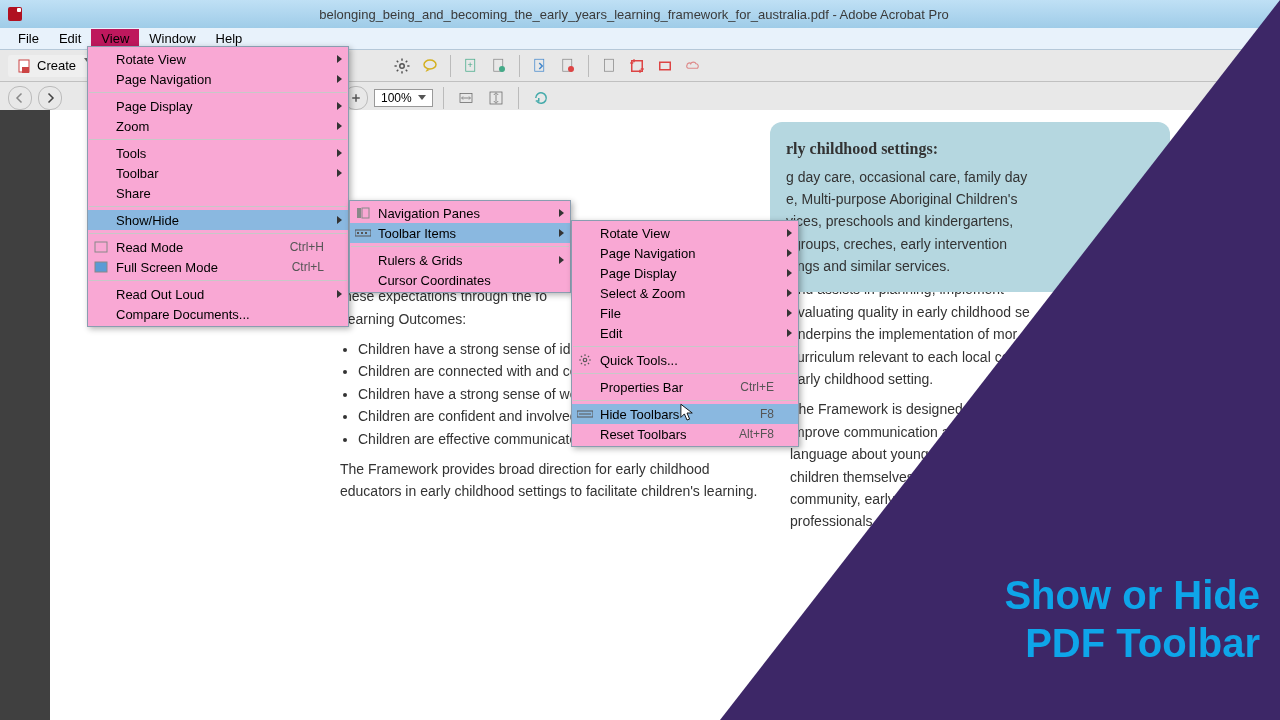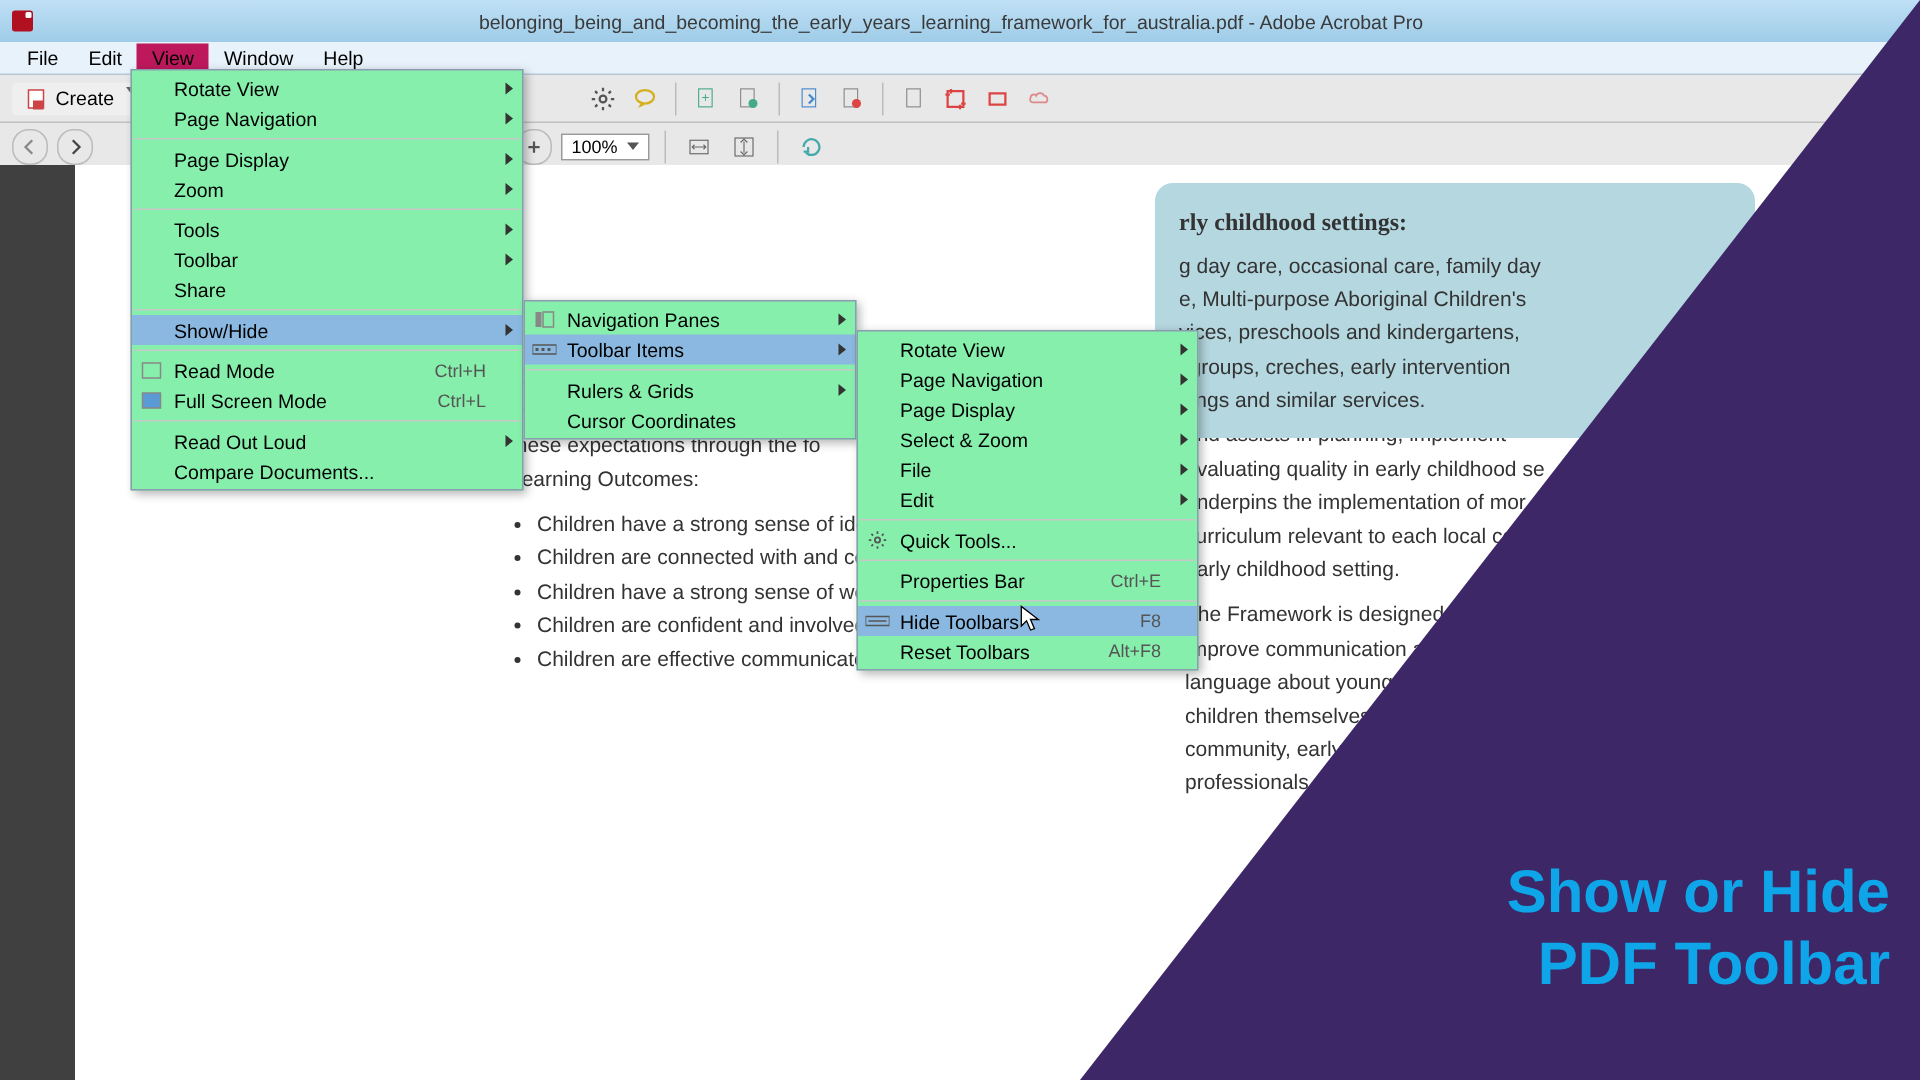--- a/index.html
+++ b/index.html
@@ -26,21 +26,21 @@
 .content-area .col { width: 420px; float: left; }
 .content-area .col2 { width: 420px; float: left; margin-left:30px; }
 .content-area ul { margin: 8px 0 8px 18px; }
 .content-area p { margin: 8px 0; }
 .blue-box { background: #b5d7e0; border-radius: 12px; padding: 14px 16px; font-size: 14px; position: absolute; }
 .blue-box .heading { font-family: "Comic Sans MS", cursive; font-weight: bold; font-size: 16px; margin-bottom: 4px; }
 
 .left-pane { position: absolute; top: 110px; left: 0; width: 50px; bottom: 0; background: #404040; }
 
 
-.menu { position: absolute; background: #86efac; border: 1px solid #8a9db0; box-shadow: 2px 2px 6px rgba(0,0,0,0.3); font-size: 13px; padding: 2px 0; }
+.menu { position: absolute; background: #f9a8d4; border: 1px solid #8a9db0; box-shadow: 2px 2px 6px rgba(0,0,0,0.3); font-size: 13px; padding: 2px 0; }
 .menu .row { display: flex; align-items: center; height: 20px; padding: 0 24px 0 28px; position: relative; white-space: nowrap; }
 .menu .row.highlight { background: #8ab8e0; }
 .menu .row .lbl { flex: 1; }
 .menu .row .shortcut { color: #555; margin-left: 30px; font-size: 12px; }
 .menu .row .arrow { position: absolute; right: 6px; width: 0; height: 0; border-top: 4px solid transparent; border-bottom: 4px solid transparent; border-left: 5px solid #333; }
 .menu .row .icon-slot { position: absolute; left: 4px; width: 18px; height: 16px; display:flex; align-items:center; justify-content:center; }
 .menu .divider { height: 1px; background: #c8c8c8; margin: 3px 1px; }
 
 
 .overlay-tri { position: absolute; right: 0; top: 0; width: 560px; height: 720px; pointer-events: none; }
@@ -203,20 +203,21 @@
        <span>through the transitions to school</span><br>
        <span>these expectations through the fo</span><br>
        <span>Learning Outcomes:</span></p>
     <ul>
       <li>Children have a strong sense of identity</li>
       <li>Children are connected with and contribute to their world</li>
       <li>Children have a strong sense of wellbeing</li>
       <li>Children are confident and involved learners</li>
       <li>Children are effective communicators.</li>
     </ul>
+    <p>The Framework provides broad direction for early childhood educators in early childhood settings to facilitate children's learning.</p>
   </div>
   <div class="col2" style="padding-top:38px;">
     <p><span>s educators in their curriculum de</span><br>
        <span>and assists in planning, implement</span><br>
        <span>evaluating quality in early childhood se</span><br>
        <span>underpins the implementation of mor</span><br>
        <span>curriculum relevant to each local co</span><br>
        <span>early childhood setting.</span></p>
     <p><span>The Framework is designed to i</span><br>
        <span>improve communication and pr</span><br>

